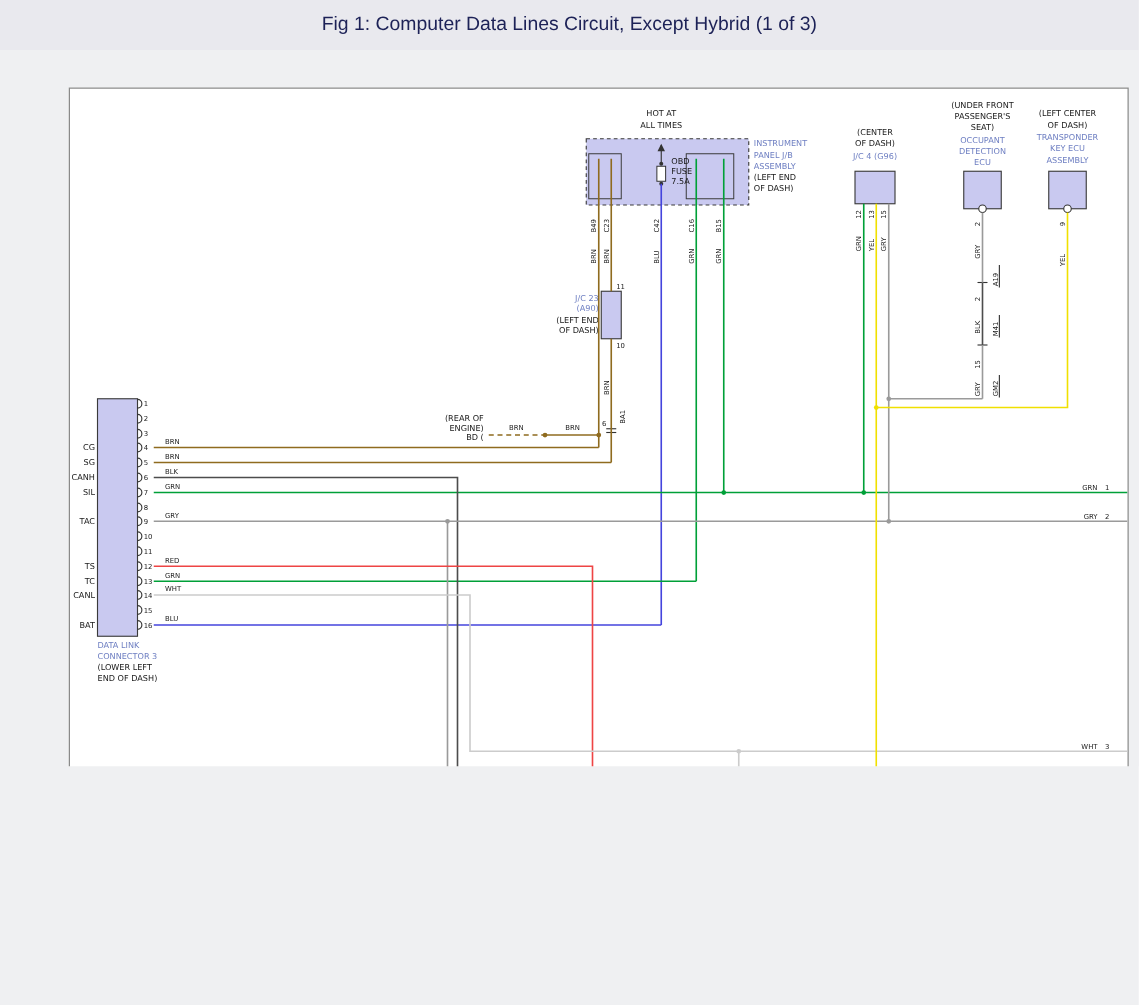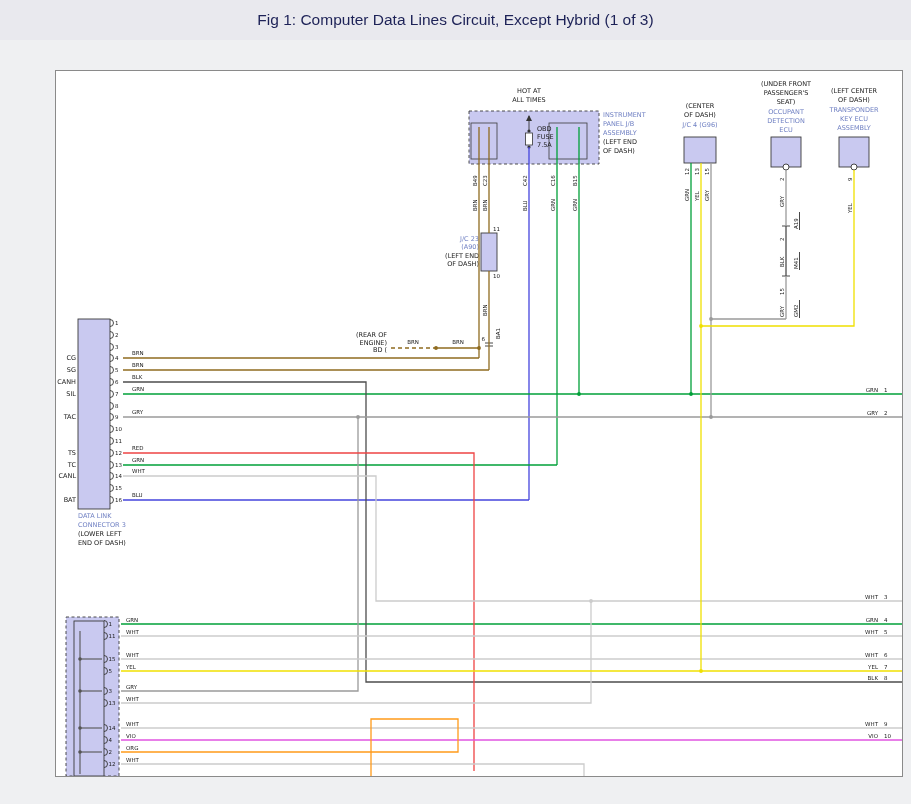--- a/index.html
+++ b/index.html
@@ -1,17 +1,17 @@
 <!DOCTYPE html>
 <html><head>
 <meta charset="utf-8">
 <style>
   html,body{margin:0;padding:0;}
   body{background:#eff0f2;font-family:"Liberation Sans","DejaVu Sans",sans-serif;}
-  .page{position:relative;width:911px;height:804px;background:#eff0f2;overflow:hidden;}
+  .page{position:relative;width:911px;height:613px;background:#eff0f2;overflow:hidden;}
   .titlebar{position:absolute;left:0;top:0;width:911px;height:40px;background:#e9e9ee;
             display:flex;align-items:center;justify-content:center;}
   .titlebar .t{color:#1d2257;font-size:15.5px;}
   .canvas{position:absolute;left:55px;top:70px;width:846px;height:705px;background:#ffffff;
           border:1px solid #8a8a8a;box-sizing:content-box;}
   svg{display:block;}
   svg text{font-family:"DejaVu Sans",sans-serif;font-size:6.5px;fill:#1a1a1a;}
   svg text.b{fill:#6e7fc2;}
   svg text.s{font-size:5.5px;}
   svg text.e{text-anchor:end;}

